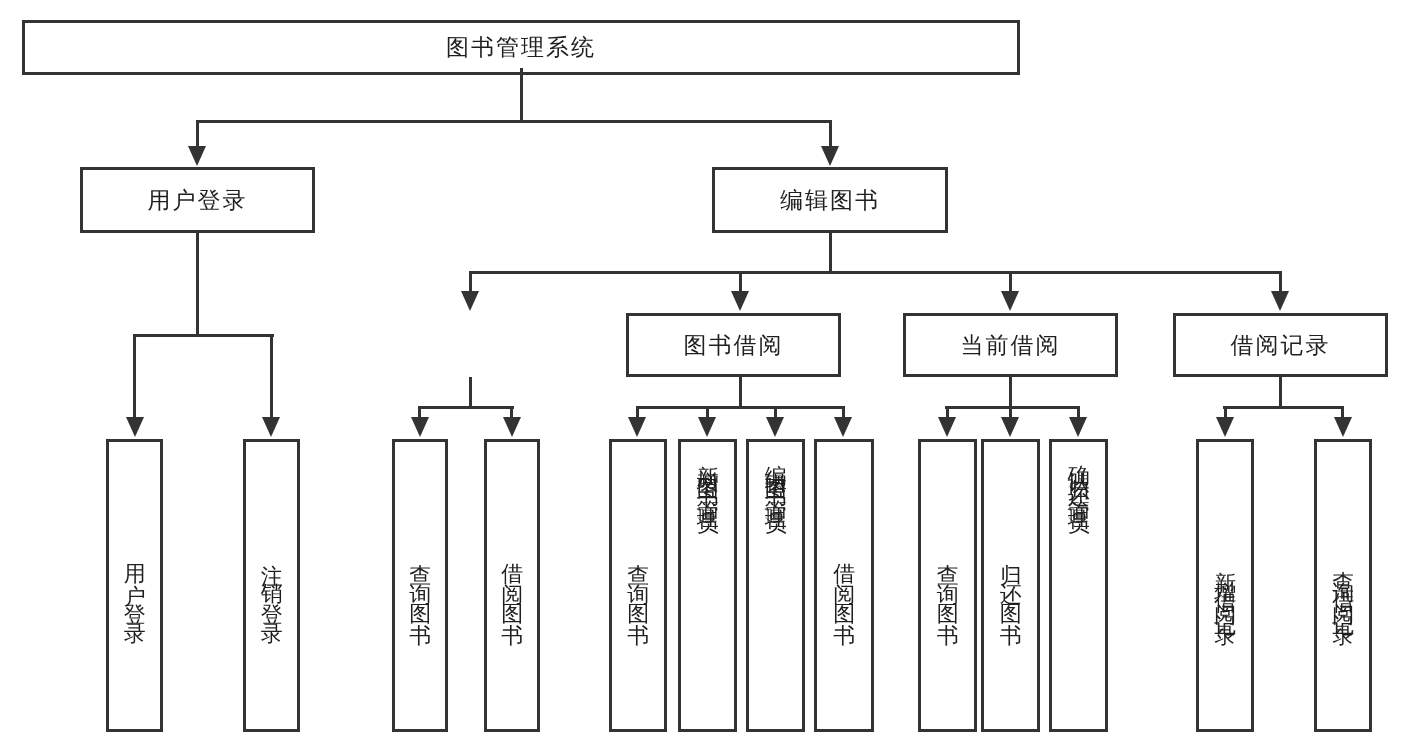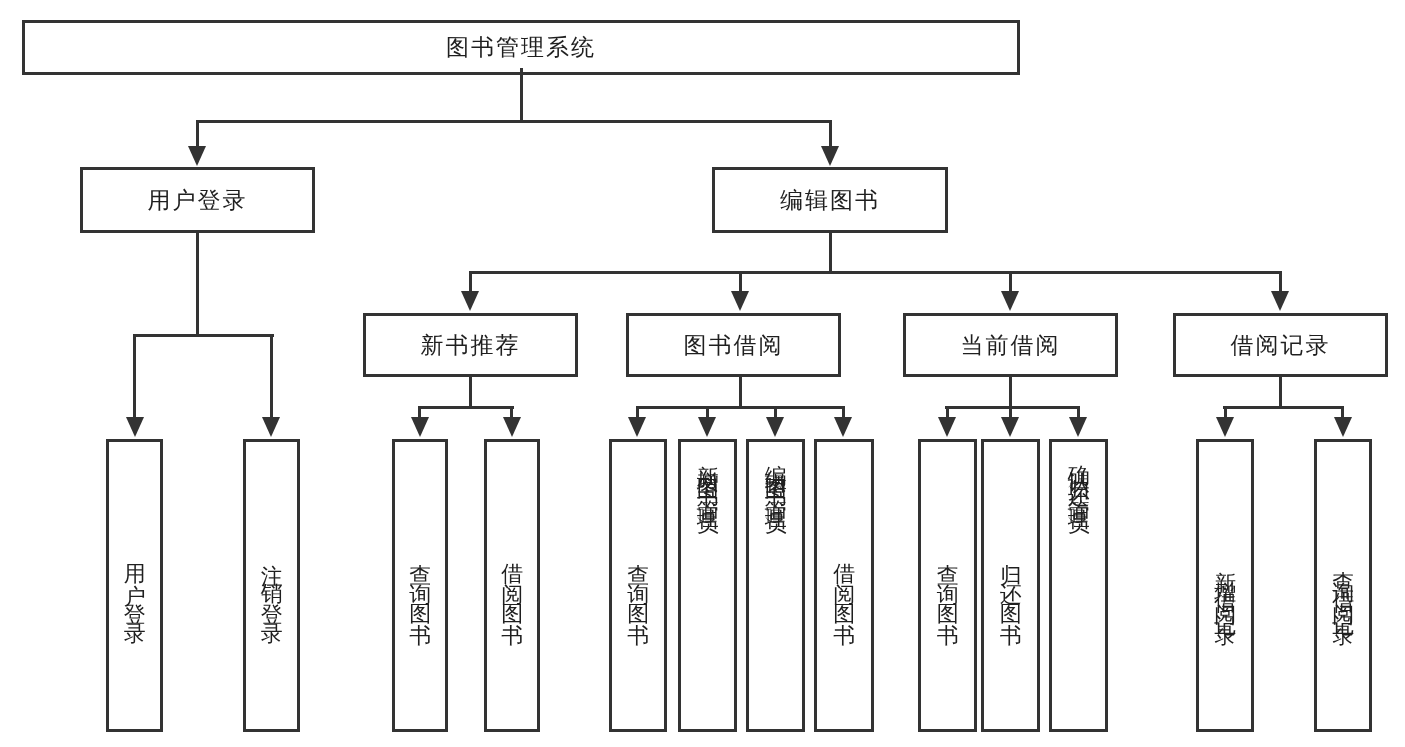--- a/index.html
+++ b/index.html
@@ -89,21 +89,20 @@
   <div class="line" style="left:469px; top:271px; width:813px; height:3px;"></div>
   <div class="line" style="left:469px;  top:271px; width:3px; height:24px;"></div>
   <div class="line" style="left:739px;  top:271px; width:3px; height:24px;"></div>
   <div class="line" style="left:1009px; top:271px; width:3px; height:24px;"></div>
   <div class="line" style="left:1279px; top:271px; width:3px; height:24px;"></div>
   <div class="arrow" style="left:461px;  top:291px;"></div>
   <div class="arrow" style="left:731px;  top:291px;"></div>
   <div class="arrow" style="left:1001px; top:291px;"></div>
   <div class="arrow" style="left:1271px; top:291px;"></div>
 
-  <div class="box l3 l3-recommend hlabel">新书推荐</div>
   <div class="box l3 l3-borrow hlabel">图书借阅</div>
   <div class="box l3 l3-records hlabel">借阅记录</div>
   <div class="box l3 l3-current hlabel">当前借阅</div>
 
   <div class="line" style="left:469px; top:377px; width:3px; height:31px;"></div>
   <div class="line" style="left:419px; top:406px; width:95px; height:3px;"></div>
   <div class="line" style="left:418px; top:406px; width:3px; height:16px;"></div>
   <div class="line" style="left:510px; top:406px; width:3px; height:16px;"></div>
   <div class="arrow" style="left:411px; top:417px;"></div>
   <div class="arrow" style="left:503px; top:417px;"></div>

